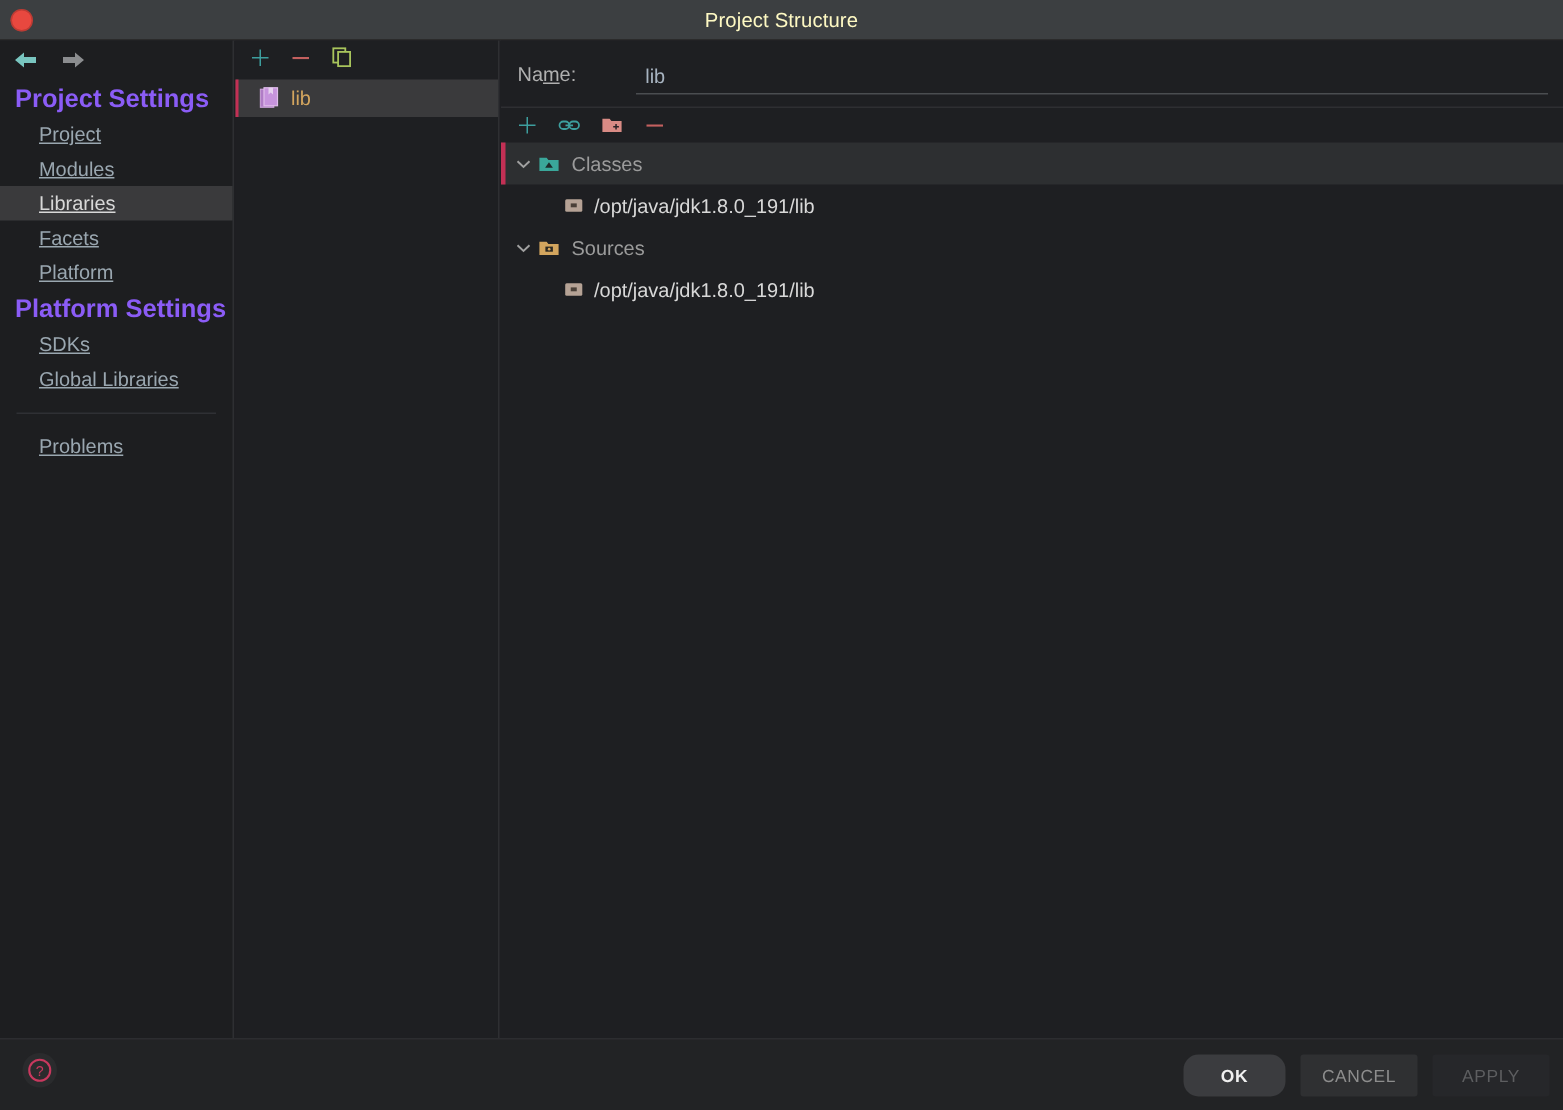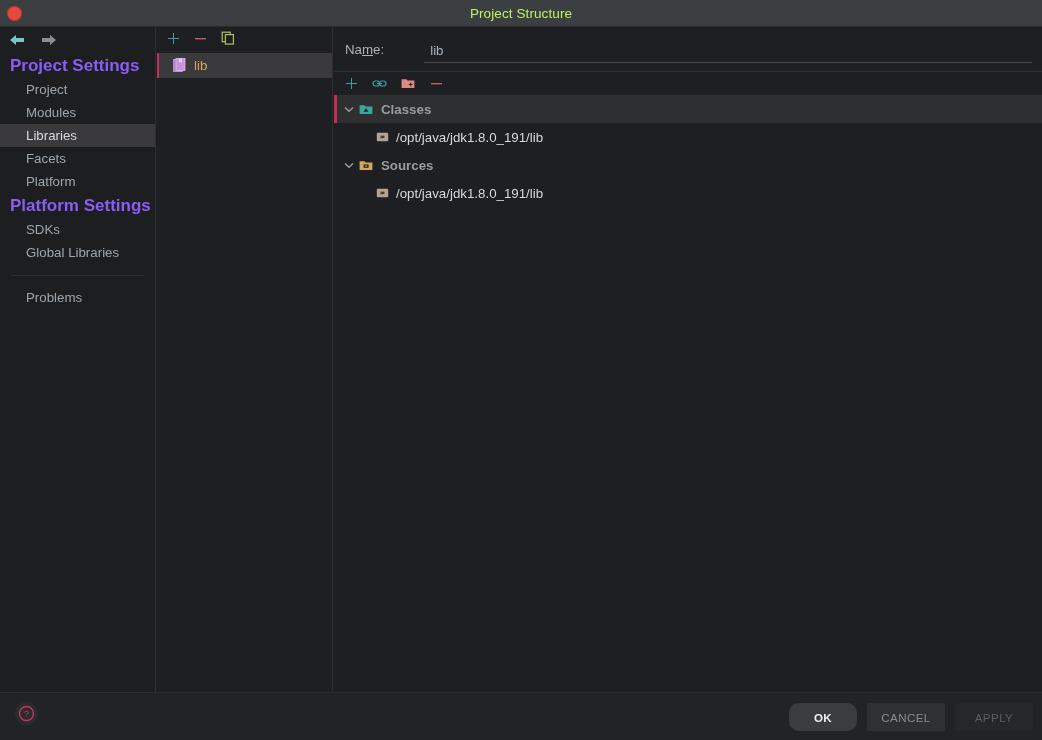--- a/index.html
+++ b/index.html
@@ -12,21 +12,21 @@
   }
 
   
   #titlebar {
     position:absolute; top:0; left:0; width:1042px; height:27px;
     background:#3c3f41;
     border-bottom:1px solid #2b2b2b;
     display:flex; align-items:center; justify-content:center;
   }
   #title-text {
-    font-size:13.5px; color:#bef264; letter-spacing:0.1px;
+    font-size:13.5px; color:#fef9c3; letter-spacing:0.1px;
   }
   #close-dot {
     position:absolute; left:7px; top:6px;
     width:15px; height:15px; border-radius:50%;
     background:#e8483f;
     box-shadow:inset 0 0 0 1px rgba(0,0,0,.18);
     cursor:pointer;
   }
 
   
@@ -44,21 +44,21 @@
   #nav-arrows {
     height:26px; display:flex; align-items:center; padding-left:9px; gap:16px;
   }
   .nav-arrow { width:16px; height:14px; cursor:pointer; display:block; }
   .sb-group {
     font-size:17px; font-weight:bold; color:#8b5cf6;
     padding:3px 0 3px 10px; line-height:19px;
   }
   .sb-item {
     font-size:13.3px; color:#9aa7b0;
-    padding:3px 0 3px 26px; line-height:17px; cursor:pointer;
+    padding:3px 0 3px 26px; line-height:17px; cursor:pointer;text-decoration:underline;
   }
   .sb-item.selected {
     background:#3a3a3c; color:#d8d8d8;
   }
   .sb-sep {
     height:1px; background:#2f3034; margin:11px 11px 10px 11px;
   }
 
   
   #libpanel {
@@ -118,21 +118,21 @@
   .tree-row.selected::before {
     content:""; position:absolute; left:0; top:0; width:3px; height:100%;
     background:#c33055;
   }
   .twisty {
     width:12px; margin-left:9px; display:flex; align-items:center;
     justify-content:center; cursor:pointer;
   }
   .tree-ico { margin-left:4px; display:flex; align-items:center; }
   .tree-text { font-size:13.3px; margin-left:7px; }
-  .grp-text { color:#9b9b9b;font-weight:bold; }
+  .grp-text { color:#9b9b9b; }
   .leaf-row { padding-left:42px; }
   .leaf-text { color:#d8d8d8; font-size:13.3px; margin-left:7px; }
 
   
   #footer {
     position:absolute; left:0; top:692px; width:1042px; height:48px;
     background:#222325;
     border-top:1px solid #2c2d30;
   }
   #help-btn {

